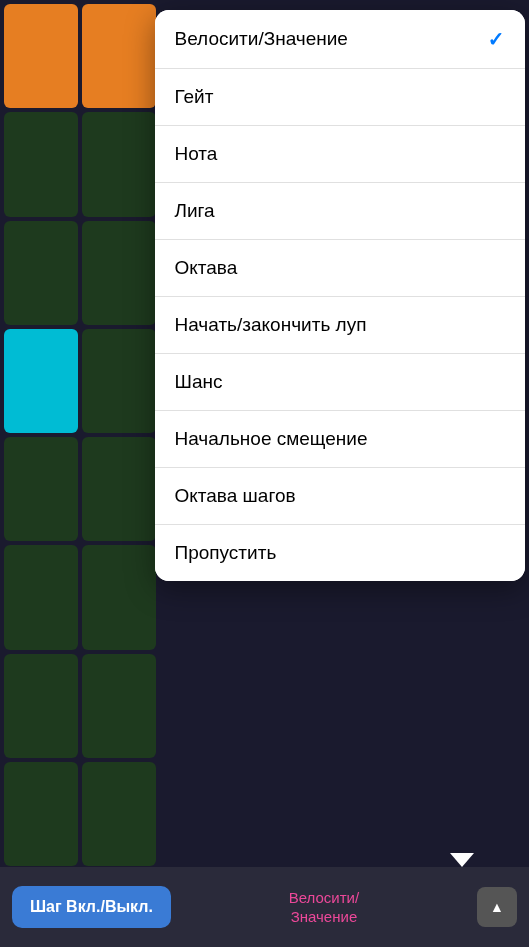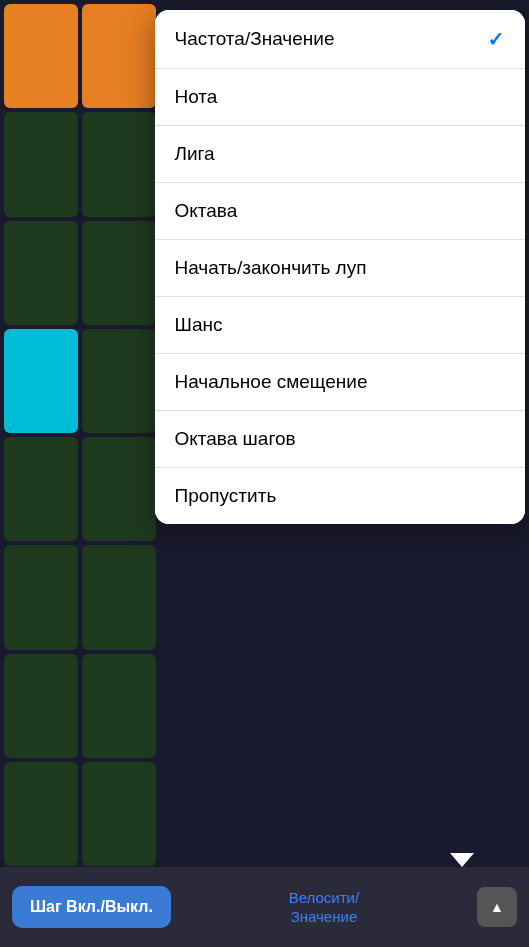--- a/index.html
+++ b/index.html
@@ -120,21 +120,21 @@
       border: none;
       border-radius: 10px;
       padding: 12px 18px;
       font-size: 16px;
       font-weight: 600;
       white-space: nowrap;
       cursor: pointer;
     }
 
     .toolbar-label {
-      color: #3b82f6;
+      color: #ec4899;
       font-size: 15px;
       text-align: center;
       flex: 1;
       line-height: 1.3;
     }
 
     .toolbar-arrow {
       width: 40px;
       height: 40px;
       background: #555;
@@ -168,22 +168,25 @@
   <div class="pad dark-green"></div>
   <div class="pad dark-green"></div>
   <div class="pad dark-green"></div>
   <div class="pad dark-green"></div>
 </div>
 
 <div class="dropdown-container">
   <div class="dropdown">
 
   <div class="dropdown-item">
-        <span>Частота/Значение</span>
+        <span>Велосити/Значение</span>
         <span class="checkmark">✓</span>
+      </div>
+      <div class="dropdown-item">
+        <span>Гейт</span>
       </div>
       <div class="dropdown-item">
         <span>Нота</span>
       </div>
       <div class="dropdown-item">
         <span>Лига</span>
       </div>
       <div class="dropdown-item">
         <span>Октава</span>
       </div>

